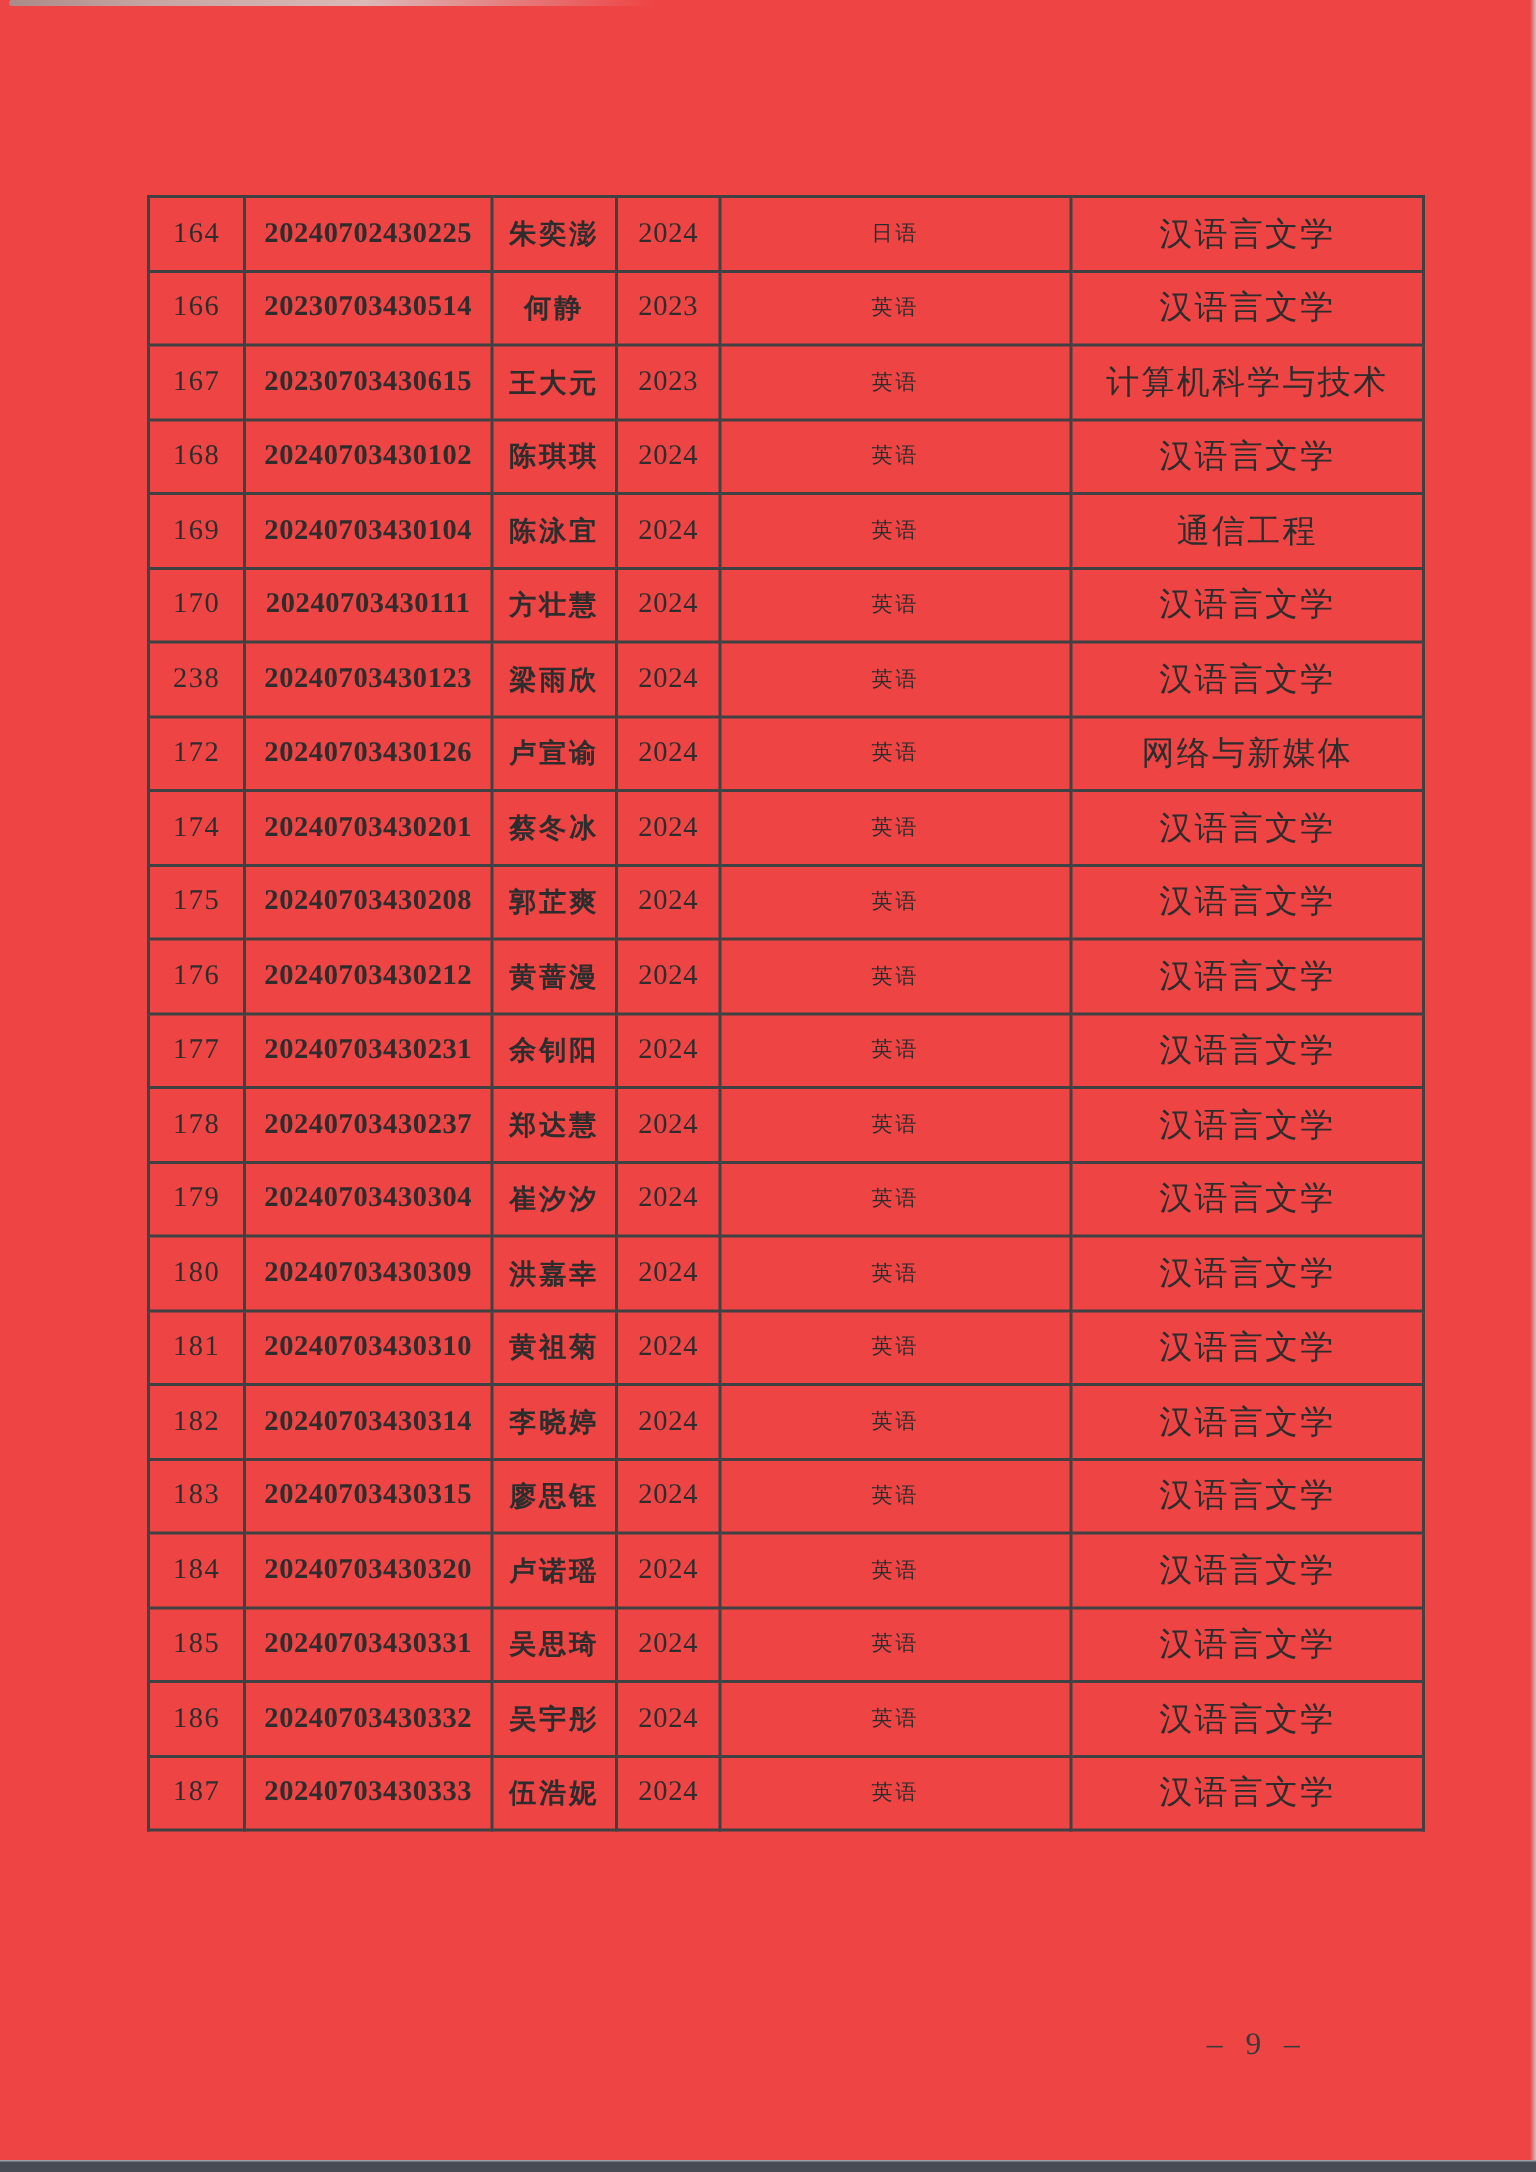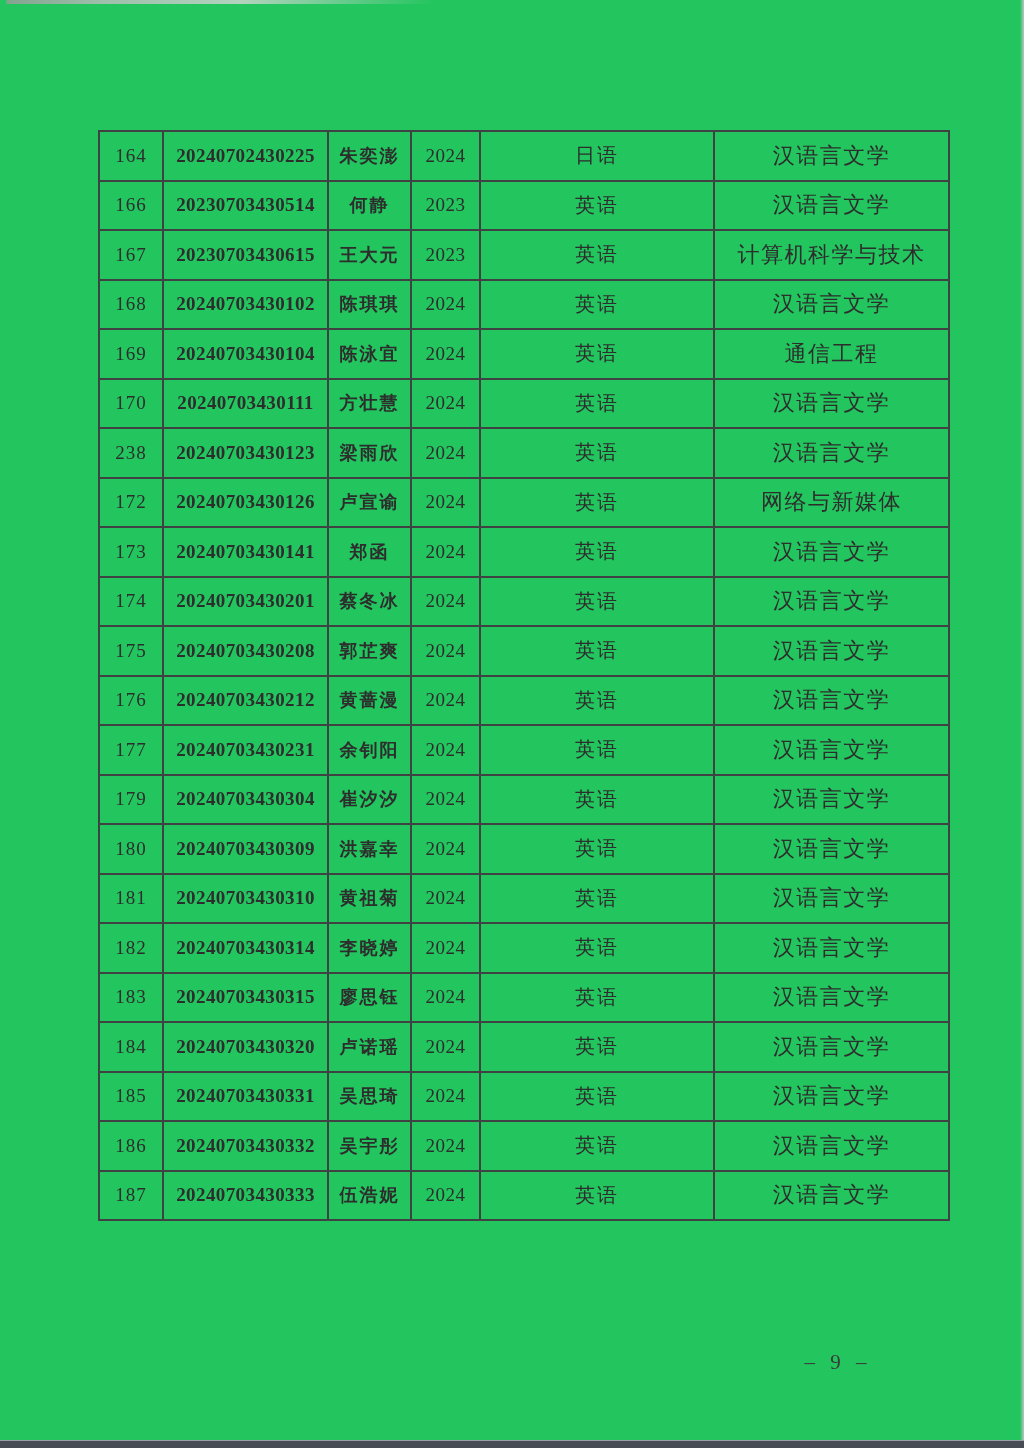--- a/index.html
+++ b/index.html
@@ -4,21 +4,21 @@
 <style>
   html, body {
     margin: 0;
     padding: 0;
     background: #ffffff;
   }
   .page {
     position: relative;
     width: 1024px;
     height: 1448px;
-    background: #22c55e;
+    background: #ef4444;
     overflow: hidden;
     font-family: "Liberation Serif", "DejaVu Serif", serif;
     color: #2d2d2d;
   }
   
   .smudge {
     position: absolute;
     left: 6px;
     top: 0;
     width: 430px;
@@ -59,21 +59,21 @@
     vertical-align: middle;
     padding: 0;
     font-size: 19px;
     overflow: hidden;
     white-space: nowrap;
   }
   td.c-index       { width: 62px;  letter-spacing: 1px; }
   td.c-student_id  { width: 163px; letter-spacing: 0.4px; font-weight: bold; }
   td.c-name        { width: 81px;  font-size: 18px; letter-spacing: 2px; font-weight: bold; }
   td.c-year        { width: 67px;  letter-spacing: 0.5px; text-align: center; }
-  td.c-language    { width: 232px; font-size: 20px; letter-spacing: 2px; }
+  td.c-language    { width: 232px; font-size: 14px; letter-spacing: 2px; }
   td.c-major       { width: 233px; font-size: 22px; letter-spacing: 1.5px; }
   .page-number {
     position: absolute;
     left: 796px;
     top: 1350px;
     width: 84px;
     text-align: center;
     font-size: 21px;
     letter-spacing: 5px;
     color: #3a3a3a;
@@ -145,28 +145,20 @@
         </tr>
         <tr>
           <td class="c-index">172</td>
           <td class="c-student_id">20240703430126</td>
           <td class="c-name">卢宣谕</td>
           <td class="c-year">2024</td>
           <td class="c-language">英语</td>
           <td class="c-major">网络与新媒体</td>
         </tr>
         <tr>
-          <td class="c-index">173</td>
-          <td class="c-student_id">20240703430141</td>
-          <td class="c-name">郑函</td>
-          <td class="c-year">2024</td>
-          <td class="c-language">英语</td>
-          <td class="c-major">汉语言文学</td>
-        </tr>
-        <tr>
           <td class="c-index">174</td>
           <td class="c-student_id">20240703430201</td>
           <td class="c-name">蔡冬冰</td>
           <td class="c-year">2024</td>
           <td class="c-language">英语</td>
           <td class="c-major">汉语言文学</td>
         </tr>
         <tr>
           <td class="c-index">175</td>
           <td class="c-student_id">20240703430208</td>
@@ -185,20 +177,28 @@
         </tr>
         <tr>
           <td class="c-index">177</td>
           <td class="c-student_id">20240703430231</td>
           <td class="c-name">余钊阳</td>
           <td class="c-year">2024</td>
           <td class="c-language">英语</td>
           <td class="c-major">汉语言文学</td>
         </tr>
         <tr>
+          <td class="c-index">178</td>
+          <td class="c-student_id">20240703430237</td>
+          <td class="c-name">郑达慧</td>
+          <td class="c-year">2024</td>
+          <td class="c-language">英语</td>
+          <td class="c-major">汉语言文学</td>
+        </tr>
+        <tr>
           <td class="c-index">179</td>
           <td class="c-student_id">20240703430304</td>
           <td class="c-name">崔汐汐</td>
           <td class="c-year">2024</td>
           <td class="c-language">英语</td>
           <td class="c-major">汉语言文学</td>
         </tr>
         <tr>
           <td class="c-index">180</td>
           <td class="c-student_id">20240703430309</td>

